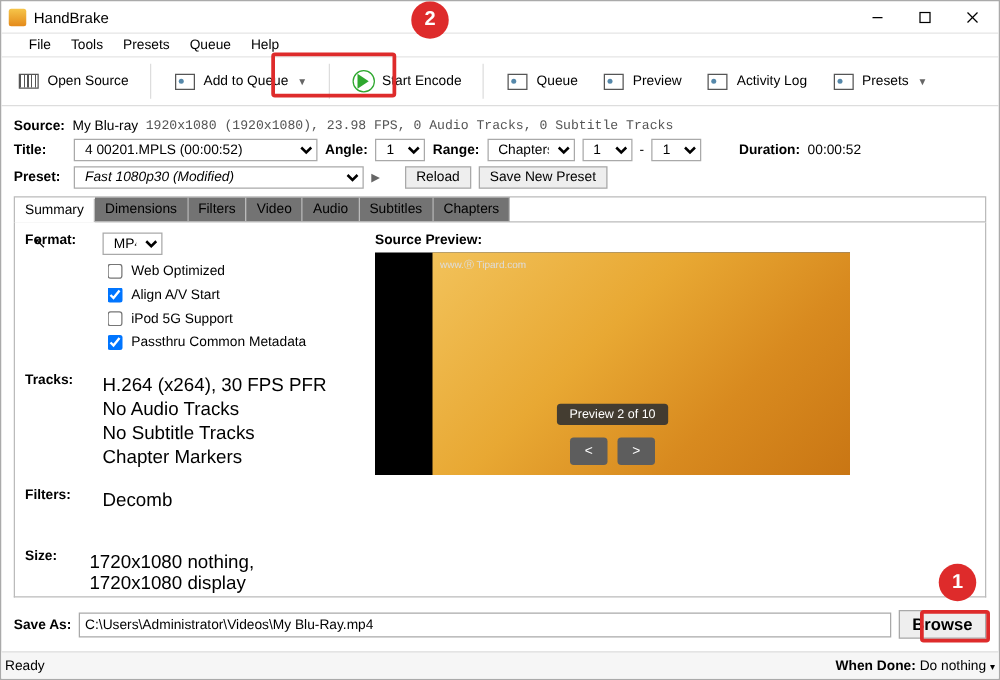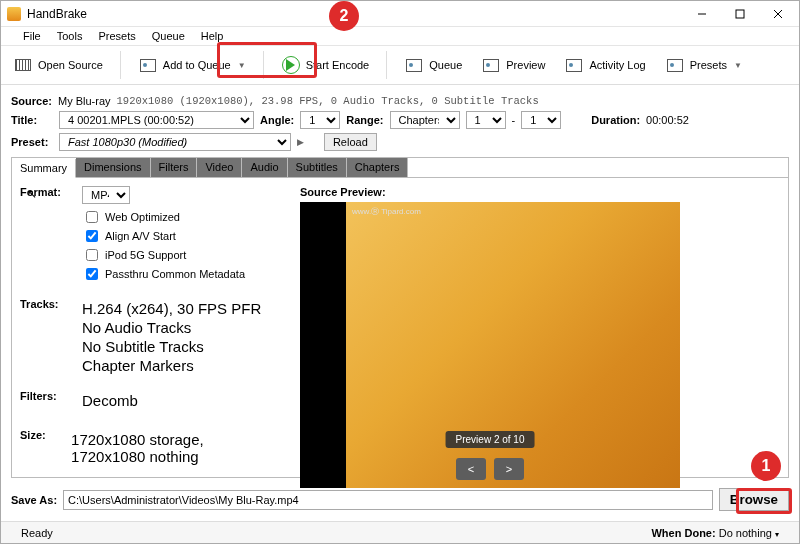--- a/index.html
+++ b/index.html
@@ -33,31 +33,31 @@
   .panel { border:1px solid #bbb; border-top:none; padding:8px 8px 10px 8px; display:flex; gap:20px; height:300px;}
   .leftcol { width:260px;}
   .fld-row { display:flex; gap:10px; margin-bottom:4px;}
   .fld-lab { width:52px; font-weight:bold; font-size:11px;}
   .fmt-sel { width:48px;}
   .chk { display:flex; align-items:center; gap:4px; font-size:11px; margin:1px 0;}
   .chk input { width:12px; height:12px;}
   .trk-line { font-size:15px; margin:2px 0;}
   .rightcol { flex:1;}
   .preview-lab { font-weight:bold; font-size:11px;}
-  .preview-wrap { margin-top:4px; position:relative; width:380px; height:286px; display:inline-block;border-radius:19px;}
+  .preview-wrap { margin-top:4px; position:relative; width:380px; height:178px; display:inline-block;border-radius:19px;}
   .preview-bg { position:absolute; inset:0; background:#000;}
   .preview-img { position:absolute; left:46px; top:0; right:0; bottom:0; background:linear-gradient(135deg,#f2c25a 0%,#e8a833 40%,#d88a1f 70%,#c97614 100%);}
   .preview-img .wm { position:absolute; top:4px; left:6px; color:#ddd; font-size:8px;}
   .prev-badge { position:absolute; left:50%; bottom:40px; transform:translateX(-50%); background:rgba(50,50,50,.9); color:#fff; padding:3px 10px; border-radius:3px; font-size:10px;}
   .prev-nav { position:absolute; left:50%; bottom:8px; transform:translateX(-50%); display:flex; gap:8px;}
   .prev-nav button { background:#5d5d5d; color:#fff; border:none; width:30px; height:22px; border-radius:3px; font-size:11px;}
   .saveas-row { display:flex; align-items:center; gap:6px; padding:10px 10px 0 10px;}
   .saveas-row input { flex:1; height:20px;}
   .browse { border:1px solid #a9a9a9; background:#eee; padding:3px 10px; font-weight:bold;}
-  .statusbar { position:absolute; bottom:0; left:0; right:0; height:22px; border-top:1px solid #ddd; background:#f6f6f6; display:flex; align-items:center; padding:0 20px; font-size:11px;}
+  .statusbar { position:absolute; bottom:0; left:0; right:0; height:22px; border-top:1px solid #ddd; background:#f6f6f6; display:flex; align-items:center; padding:0 3px; font-size:11px;}
   .statusbar .spacer{flex:1;}
   .hl { position:absolute; border:3px solid #de2b2b; border-radius:3px; pointer-events:none;}
   .hl1 { left:216px; top:41px; width:100px; height:36px;}
   .hlbrowse { right:7px; top:487px; width:56px; height:26px;}
   .circ { position:absolute; width:30px; height:30px; border-radius:50%; background:#de2b2b; color:#fff; font-weight:bold; font-size:16px; display:flex; align-items:center; justify-content:center; pointer-events:none;}
   .circ2 { left:328px; top:0px;}
   .circ1 { right:18px; top:450px;}
   .ic-film{border:1.5px solid #555;width:16px;height:12px;background:repeating-linear-gradient(90deg,#555 0,#555 1px,#fff 1px,#fff 3px);}
   .ic-pic{border:1.5px solid #555;width:16px;height:13px;position:relative;}
   .ic-pic::after{content:'';position:absolute;left:2px;top:3px;width:4px;height:4px;border-radius:50%;background:#58a;}
@@ -171,20 +171,21 @@
     <span class="lblb">Duration:</span>
     <span>00:00:52</span>
   </div>
 
   <div class="row">
     <span class="lblb" style="width:42px">Preset:</span>
     <select class="preset-sel"><option>Fast 1080p30  (Modified)</option></select>
     <span style="color:#666;font-size:9px">▶</span>
     <span style="width:8px"></span>
     <button class="btn">Reload</button>
+    <button class="btn">Save New Preset</button>
   </div>
 
   <div class="tabs">
     <div class="tab active">Summary</div>
     <div class="tab">Dimensions</div>
     <div class="tab">Filters</div>
     <div class="tab">Video</div>
     <div class="tab">Audio</div>
     <div class="tab">Subtitles</div>
     <div class="tab">Chapters</div>
@@ -222,23 +223,23 @@
           <div class="trk-line">H.264 (x264), 30 FPS PFR</div>
           <div class="trk-line">No Audio Tracks</div>
           <div class="trk-line">No Subtitle Tracks</div>
           <div class="trk-line">Chapter Markers</div>
         </div>
       </div>
       <div class="fld-row" style="margin-top:14px">
         <div class="fld-lab">Filters:</div>
         <div class="trk-line">Decomb</div>
       </div>
-      <div class="fld-row" style="margin-top:18px">
+      <div class="fld-row" style="margin-top:28px">
         <div class="fld-lab">Size:</div>
-        <div class="trk-line">1720x1080 storage, 1720x1080 nothing</div>
+        <div class="trk-line">1720x1080 nothing, 1720x1080 display</div>
       </div>
     </div>
 
     <div class="rightcol">
       <div class="preview-lab">Source Preview:</div>
       <div class="preview-wrap">
         <div class="preview-bg"></div>
         <div class="preview-img">
           <span class="wm">www.Ⓡ Tipard.com</span>
         </div>

